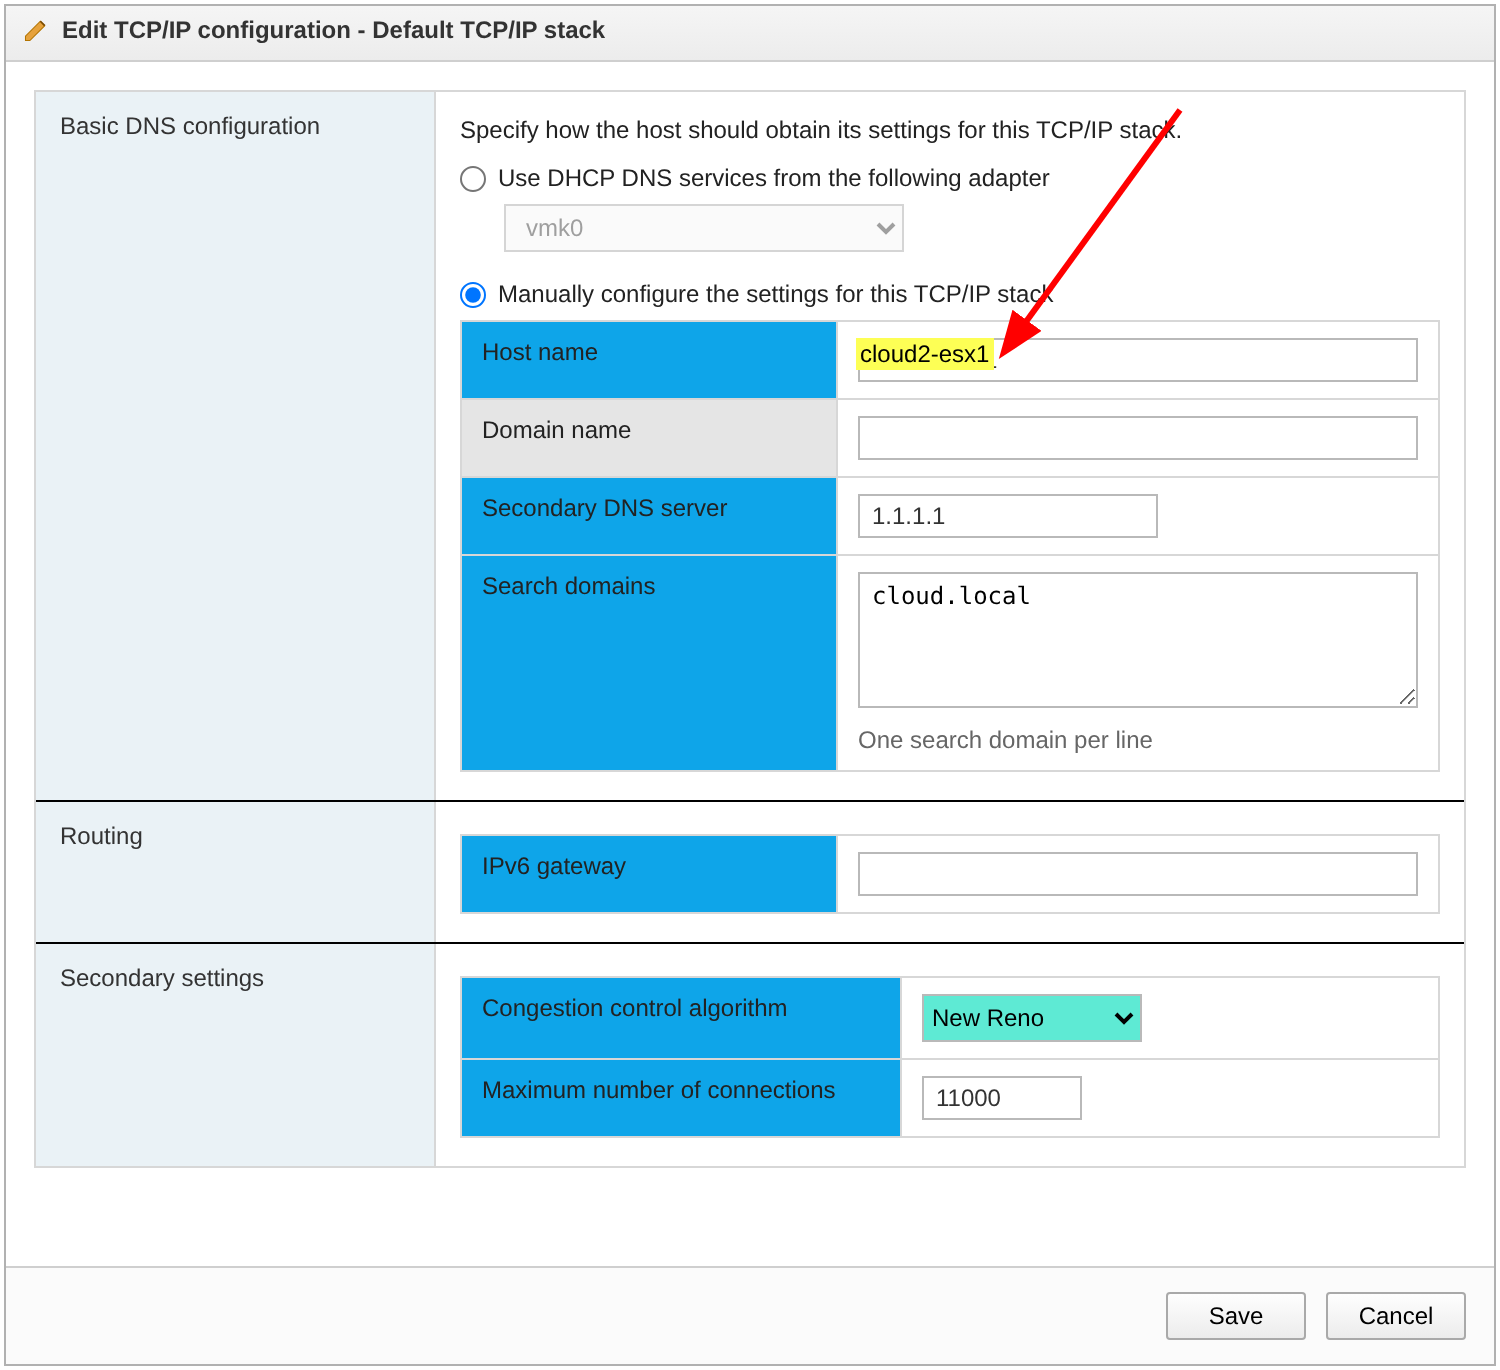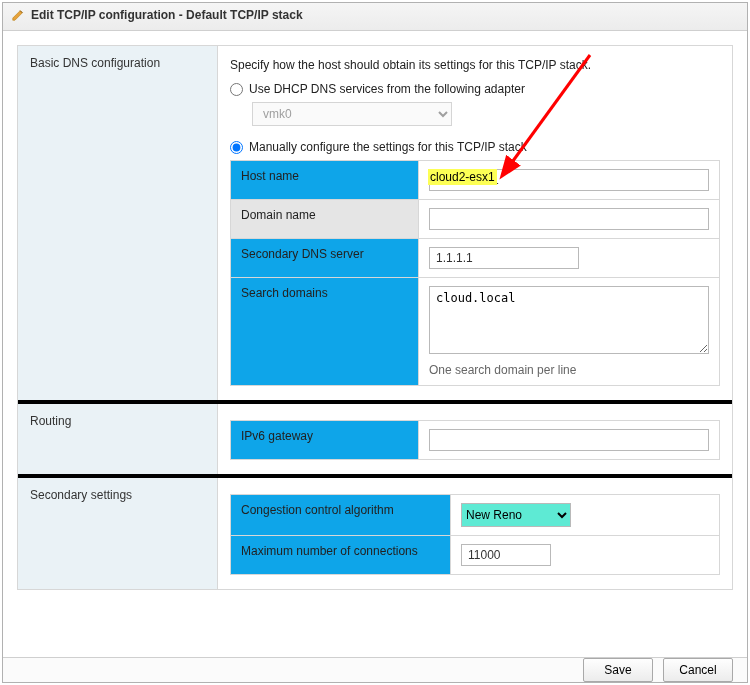--- a/index.html
+++ b/index.html
@@ -36,21 +36,21 @@
   .body {
     flex:1;
     padding:14px 14px 6px 14px;
     overflow:auto;
   }
   .panel {
     border:1px solid #d7d7d7;
   }
   .section {
     display:flex;
-    border-bottom:4px solid #000000;
+    border-bottom:1px solid #000000;
   }
   .section:last-child { border-bottom:none; }
   .side {
     width:200px;
     background:#eaf2f6;
     padding:10px 12px;
     color:#333;
     border-right:1px solid #d7d7d7;
   }
   .content { flex:1; padding:10px 12px 14px 12px; }
@@ -83,21 +83,21 @@
   textarea.field { width:280px; height:68px; border:1px solid #b9b9b9; font-size:12px; padding:4px 6px; resize:both; }
   .hint { color:#666; margin-top:6px; font-size:12px; }
   select.sel {
     height:24px; width:110px; border:1px solid #b9b9b9; font-size:12px; background:#5eead4;
   }
   mark.hl { background:#fdff55; padding:1px 2px; }
   
   .arrow { position:absolute; left:400px; top:50px; width:200px; height:130px; pointer-events:none; }
   .footer {
     border-top:1px solid #cfcfcf;
-    padding:0 14px;
+    padding:12px 14px;
     display:flex;
     justify-content:flex-end;
     gap:10px;
     background:#fbfbfb;
   }
   button.btn {
     min-width:70px;
     height:24px;
     border:1px solid #a9a9a9;
     background:linear-gradient(#fefefe,#ececec);
@@ -195,21 +195,21 @@
                 <tr>
               <td class="label" style="width:220px;">Congestion control algorithm</td>
               <td>
                 <select class="sel">
                   <option>New Reno</option>
                 </select>
               </td>
             </tr>
             <tr>
               <td class="label" style="width:220px;">Maximum number of connections</td>
-              <td><input type="text" class="field" style="width: 90px;" value="11000"></td>
+              <td><input type="text" class="field" style="width: 80px;" value="11000"></td>
             </tr>
           </tbody>
             </table>
         </div>
       </div>
 
     </div>
   </div>
 
   <div class="footer">

